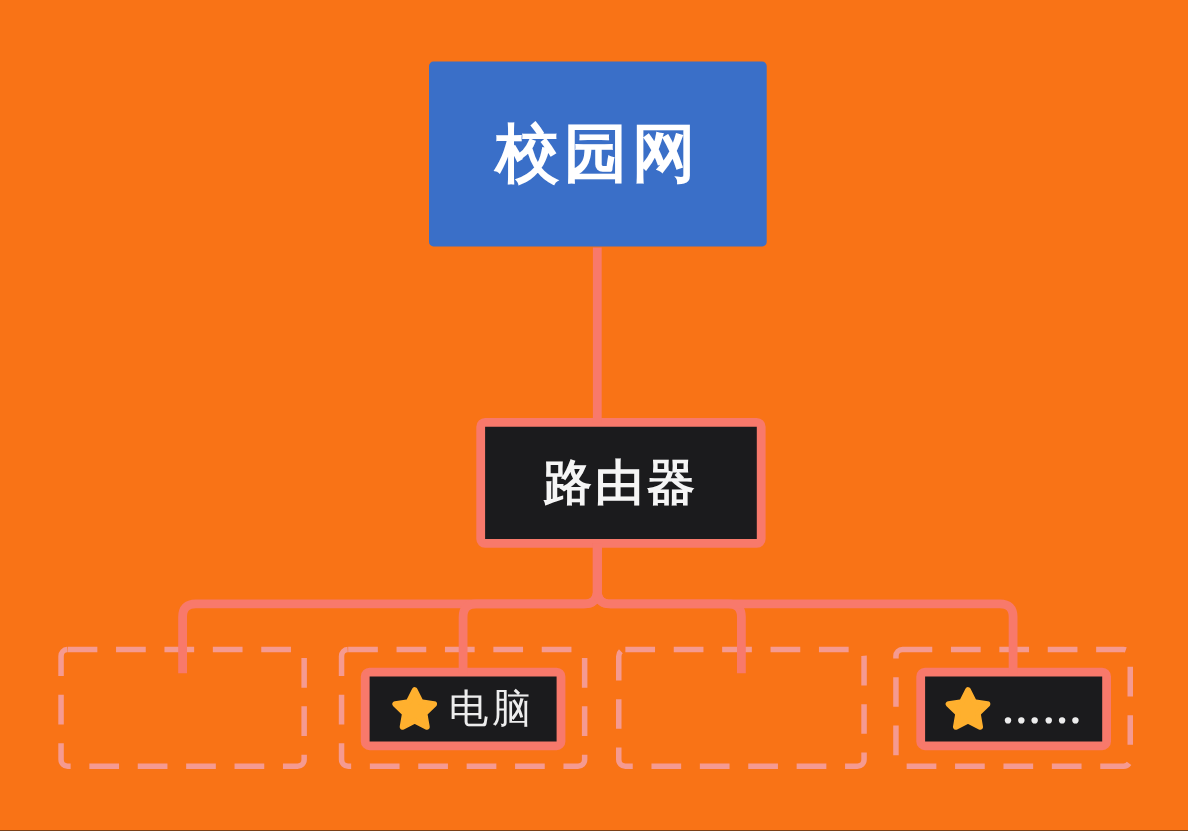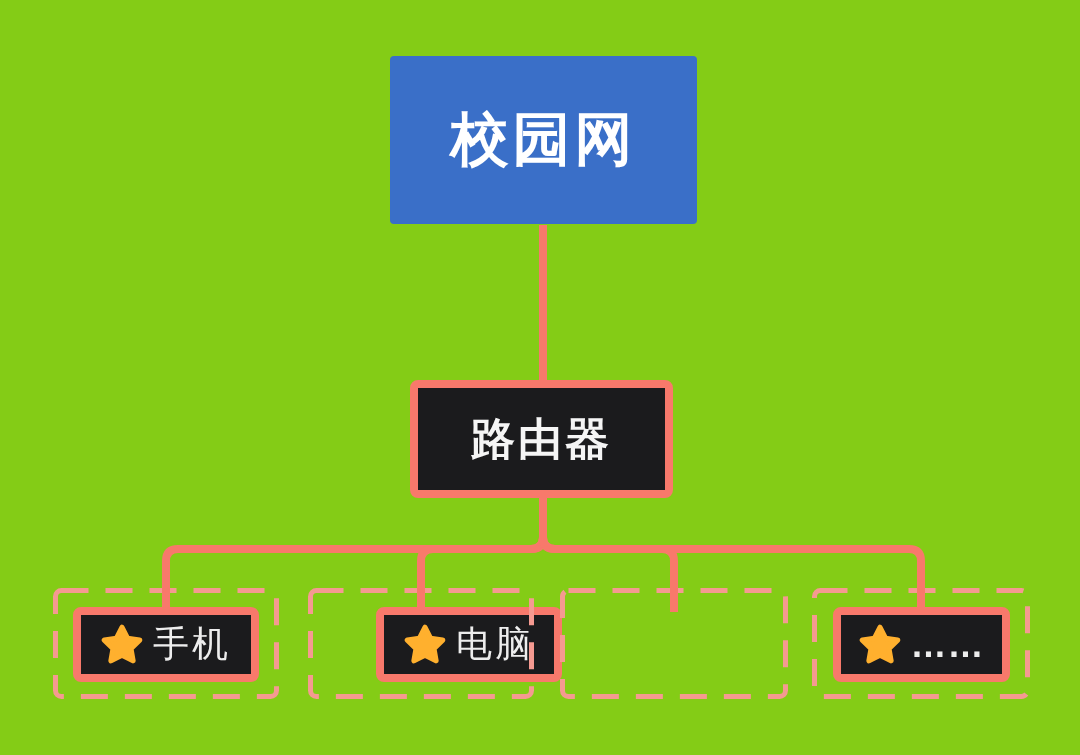--- a/index.html
+++ b/index.html
@@ -4,23 +4,23 @@
 <style>
   html, body {
     margin: 0;
     padding: 0;
     background: #1b1b1d;
   }
   .canvas {
     position: relative;
     width: 1080px;
     height: 755px;
-    background: #84cc16;
+    background: #f97316;
     overflow: hidden;
-    font-family: Liberation Sans, sans-serif;
+    font-family: Liberation Serif, serif;
   }
   
   .node {
     position: absolute;
     box-sizing: border-box;
     display: flex;
     align-items: center;
     justify-content: center;
     z-index: 2;
   }
@@ -31,21 +31,21 @@
     border-radius: 4px;
   }
   .node-root .label {
     color: #ffffff;
     font-size: 58px;
     font-weight: 700;
     letter-spacing: 4px;
     white-space: nowrap;
   }
   .node-router {
-    left: 410px; top: 380px;
+    left: 433px; top: 380px;
     width: 263px; height: 118px;
     background: #1b1b1d;
     border: 8px solid #f8796b;
     border-radius: 8px;
   }
   .node-router .label {
     color: #f5f5f5;
     font-size: 44px;
     font-weight: 700;
     letter-spacing: 3px;
@@ -60,21 +60,21 @@
     background: #1b1b1d;
     border: 8px solid #f8796b;
     border-radius: 8px;
     display: flex;
     align-items: center;
     justify-content: center;
     gap: 10px;
     z-index: 2;
   }
   .device-1 { left: 73px;  width: 186px; }
-  .device-2 { left: 328px; width: 186px; margin-left: 48px; }
+  .device-2 { left: 328px; width: 186px; }
   .device-3 { left: 581px; width: 186px; }
   .device-4 { left: 833px; width: 177px; }
   .device-label {
     color: #ededed;
     font-size: 36px;
     font-weight: 400;
     letter-spacing: 3px;
     white-space: nowrap;
   }
   .device-label.dots {
@@ -132,28 +132,20 @@
   </svg>
 
   <div class="node node-root">
     <span class="label">校园网</span>
   </div>
 
   <div class="node node-router">
     <span class="label">路由器</span>
   </div>
 
-  <div class="device-inner device-1">
-    <span class="star">
-      <svg viewBox="0 0 24 24" aria-hidden="true">
-        <polygon points="12,1.9 15.2,8.2 22.1,9.2 17.1,14.1 18.3,21 12,17.8 5.7,21 6.9,14.1 1.9,9.2 8.8,8.2" fill="#ffb02e"></polygon>
-      </svg>
-    </span>
-    <span class="device-label">手机</span>
-  </div>
 
   <div class="device-inner device-2">
     <span class="star">
       <svg viewBox="0 0 24 24" aria-hidden="true">
         <polygon points="12,1.9 15.2,8.2 22.1,9.2 17.1,14.1 18.3,21 12,17.8 5.7,21 6.9,14.1 1.9,9.2 8.8,8.2" fill="#ffb02e"></polygon>
       </svg>
     </span>
     <span class="device-label">电脑</span>
   </div>
 

